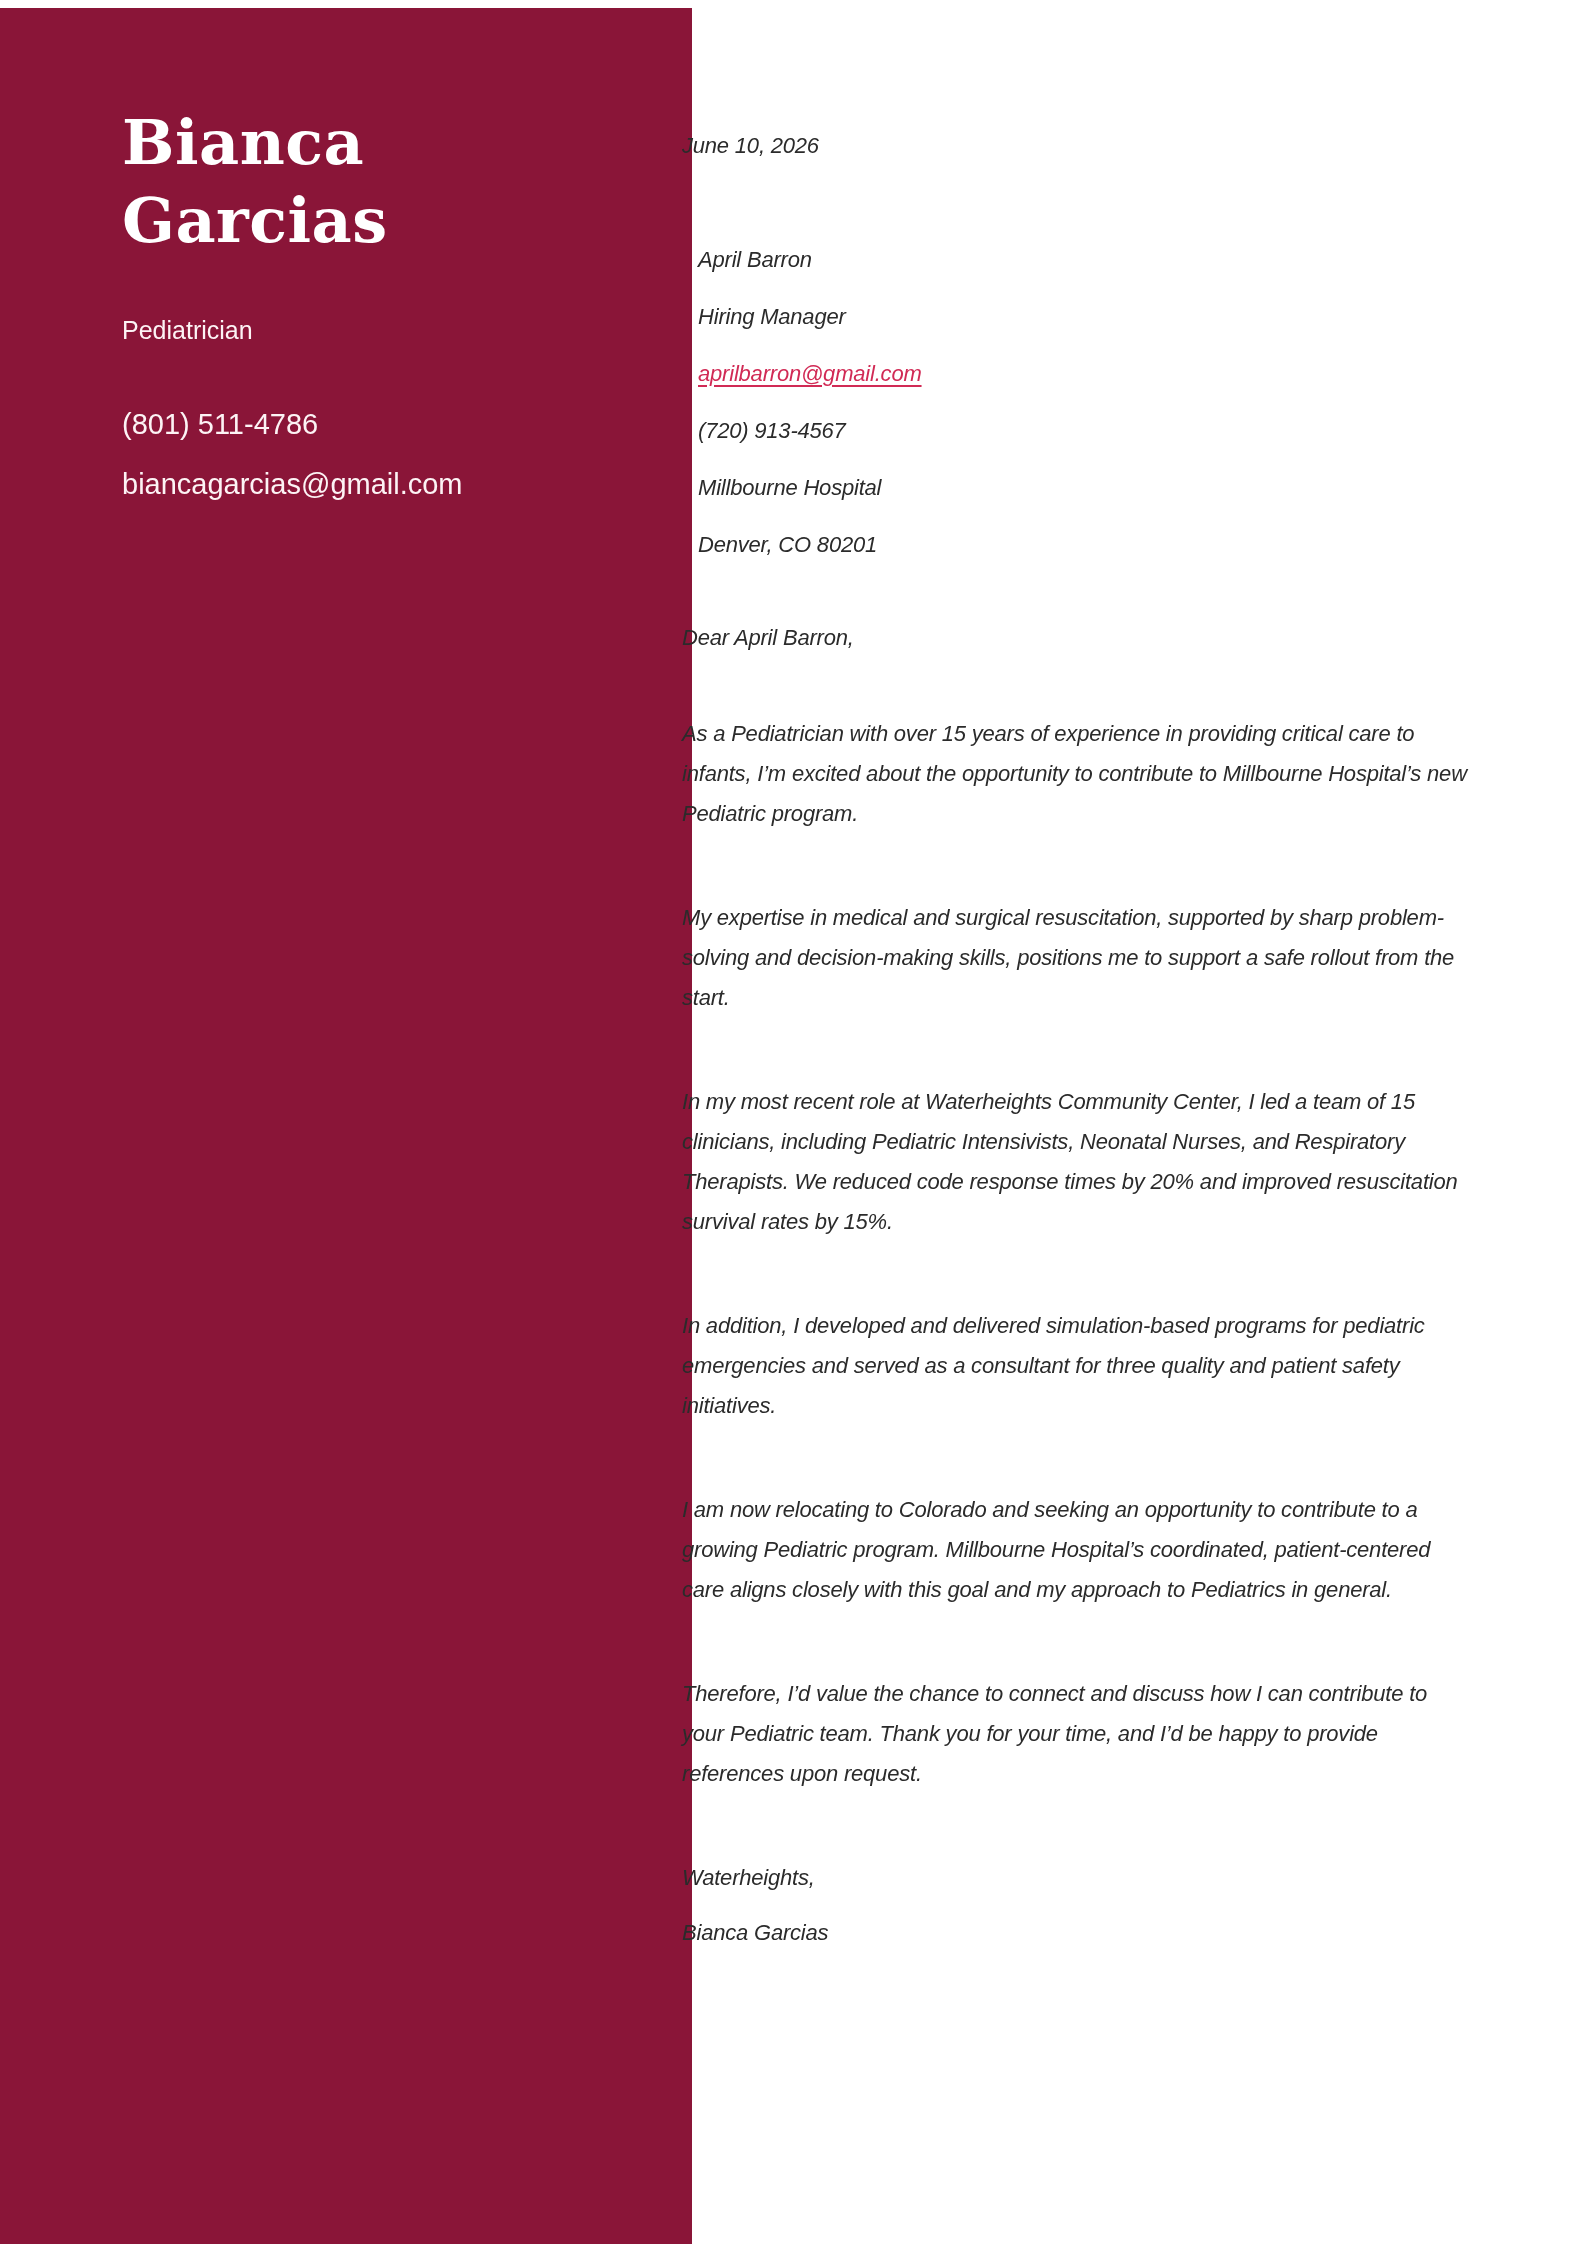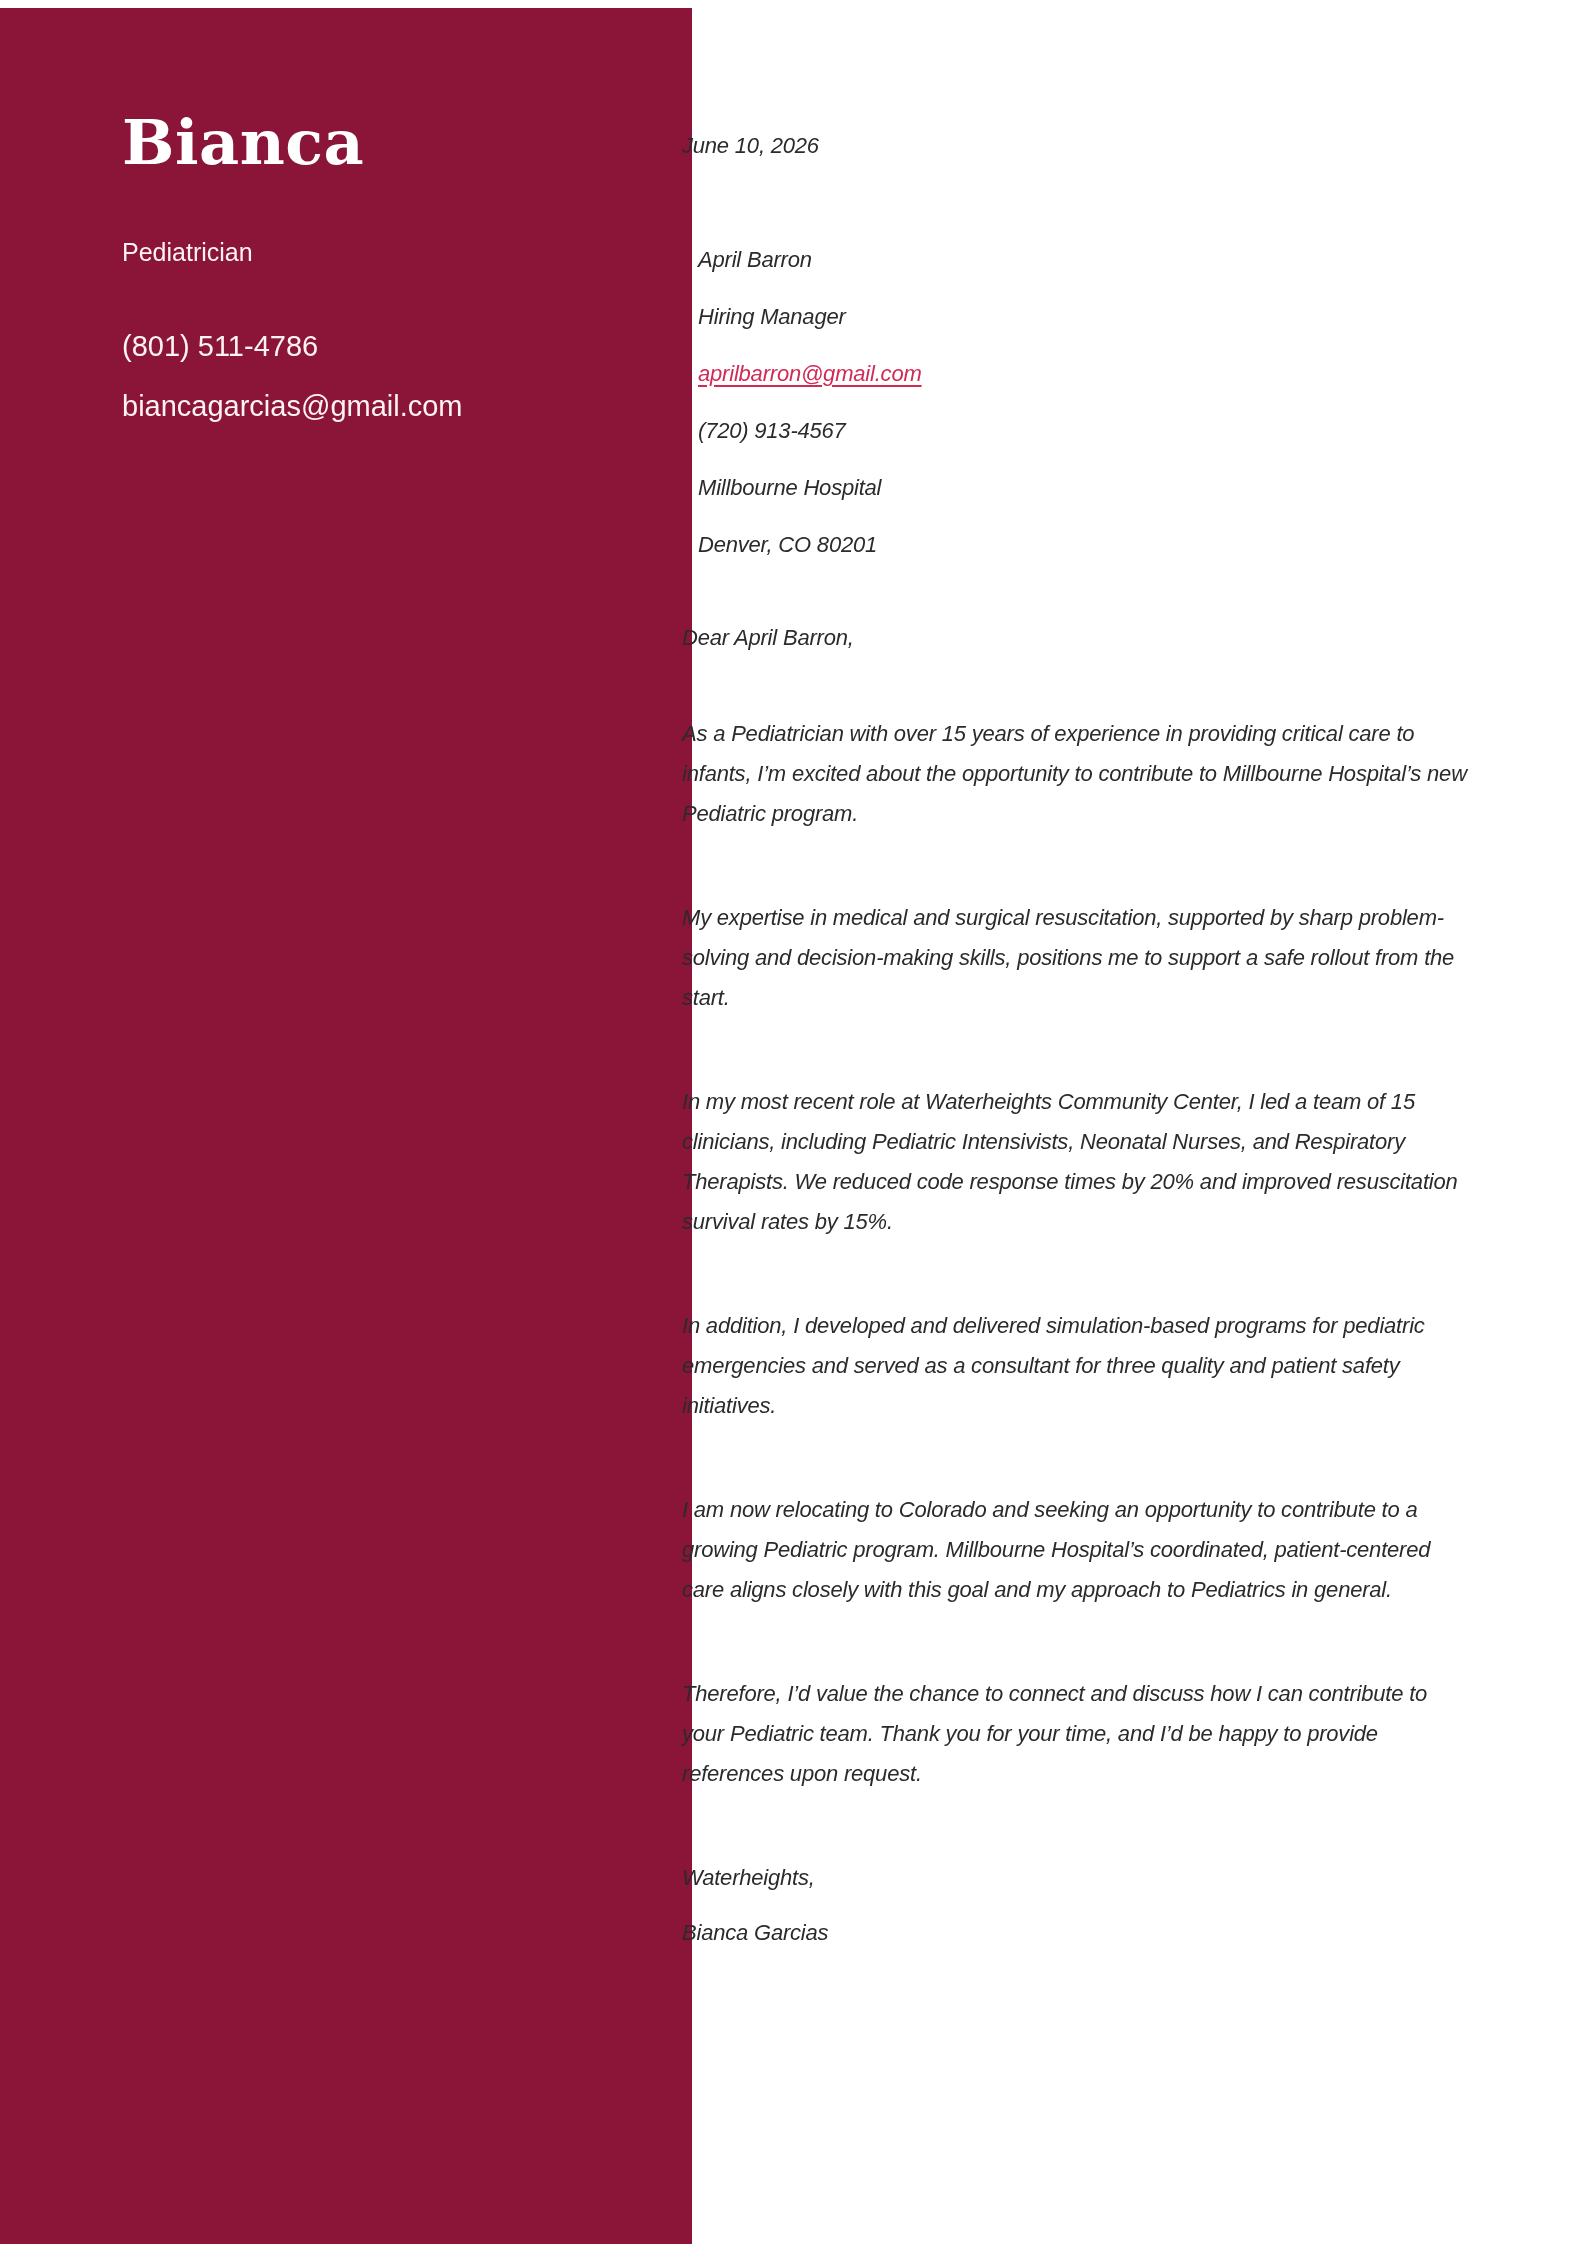--- a/index.html
+++ b/index.html
@@ -90,20 +90,21 @@
   }
 </style>
 </head>
 <body>
 
 <div class="page">
 
   <aside class="sidebar">
     <div class="name">
       <div>Bianca</div>
+      <div>Garcias</div>
     </div>
     <div class="job-title">Pediatrician</div>
     <div class="contact">
       <div class="contact-line">(801) 511-4786</div>
       <div class="contact-line">biancagarcias@gmail.com</div>
     </div>
   </aside>
 
   <section class="main">
     <p class="date">June 10, 2026</p>

